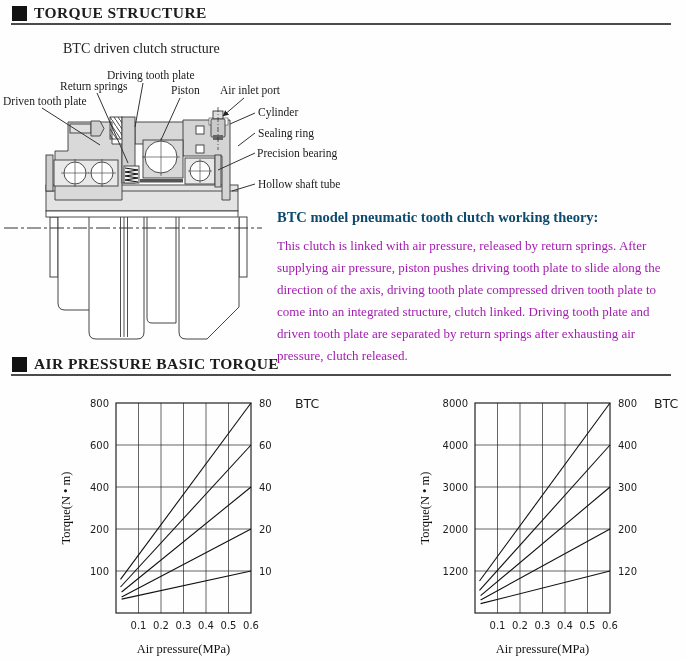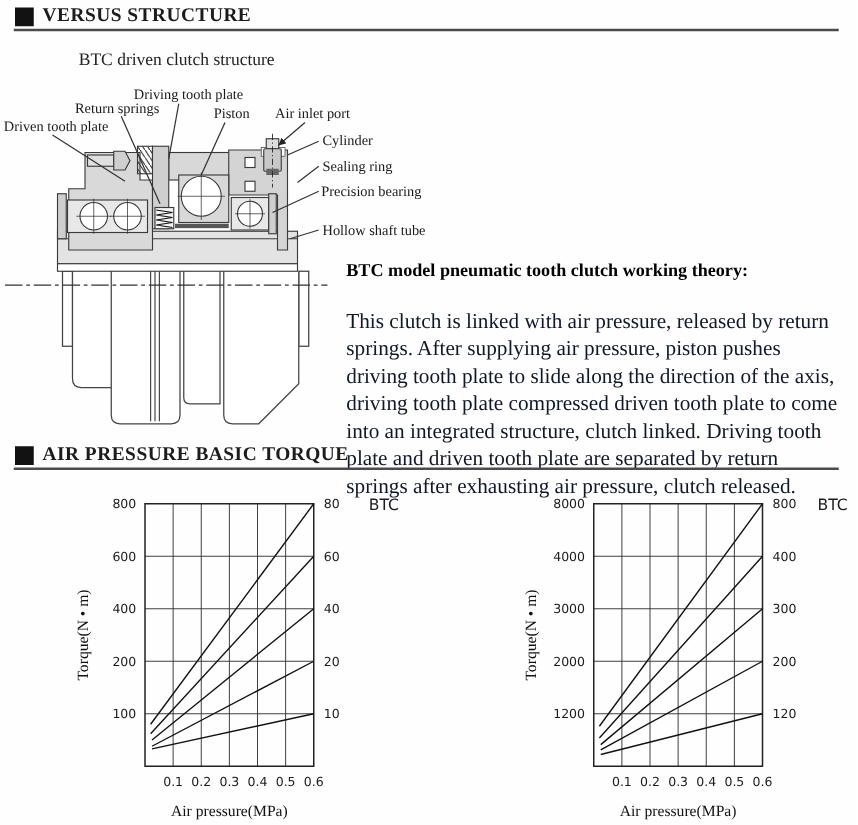--- a/index.html
+++ b/index.html
@@ -6,22 +6,22 @@
   #page{position:relative;width:686px;height:660px;background:#fffefe;
         font-family:"Liberation Serif","DejaVu Serif",serif;color:#1a1a1a;overflow:hidden;}
   .sec-header{position:absolute;left:0;width:686px;height:26px;}
   .sec-square{position:absolute;left:12px;top:2px;width:15px;height:15px;background:#121212;}
   .sec-title{position:absolute;left:34px;top:0px;font-size:15.5px;font-weight:bold;
              letter-spacing:0.4px;color:#1c1c1c;white-space:nowrap;}
   .sec-rule{position:absolute;left:11px;top:19px;width:660px;height:2px;background:#4c4c4c;}
   #diagram-title{position:absolute;left:63px;top:41px;font-size:14px;color:#222;}
   #clutch-svg{position:absolute;left:0;top:60px;}
   #theory{position:absolute;left:277px;top:209px;width:398px;}
-  #theory h3{margin:0 0 20px 0;font-size:14.5px;font-weight:bold;color:#000000;}
-  #theory p{margin:0;font-size:17px;line-height:22px;color:#0f172a;text-align:left;}
+  #theory h3{margin:0 0 9px 0;font-size:14.5px;font-weight:bold;color:#0c4a6e;}
+  #theory p{margin:0;font-size:13px;line-height:22px;color:#a21caf;text-align:left;}
   .chart-svg{position:absolute;top:388px;}
   
   .dlabel{font-family:"Liberation Serif","DejaVu Serif",serif;font-size:11.5px;fill:#1a1a1a;}
   .leader{stroke:#333;stroke-width:1;fill:none;}
   .metal{stroke:#3a3a3a;stroke-width:0.9;}
   .outline{stroke:#444;stroke-width:1;fill:#fff;}
   .crossmark{stroke:#333;stroke-width:0.6;}
   .grid{stroke:#333;stroke-width:0.75;}
   .plotbox{stroke:#222;stroke-width:1.2;fill:none;}
   .series{fill:none;stroke:#111;stroke-width:1.1;}
@@ -29,21 +29,21 @@
   .model{font-family:"DejaVu Sans","Liberation Sans",sans-serif;font-size:12.5px;fill:#1c1c1c;}
   .axis-title{font-family:"Liberation Serif","DejaVu Serif",serif;font-size:12.5px;fill:#111;}
 </style>
 </head>
 <body>
 
 <div id="page">
 
   <div class="sec-header" style="top:4px;">
     <div class="sec-square"></div>
-    <div class="sec-title">VERSUS STRUCTURE</div>
+    <div class="sec-title">TORQUE STRUCTURE</div>
     <div class="sec-rule"></div>
   </div>
 
   <div id="diagram-title">BTC driven clutch structure</div>
 
   <svg id="clutch-svg" width="350" height="300" viewBox="0 0 350 300">
     <defs>
       <pattern id="hatchP" width="4" height="6" patternUnits="userSpaceOnUse">
         <path d="M0,0 L4,6" stroke="#333" stroke-width="0.9"></path>
       </pattern>

